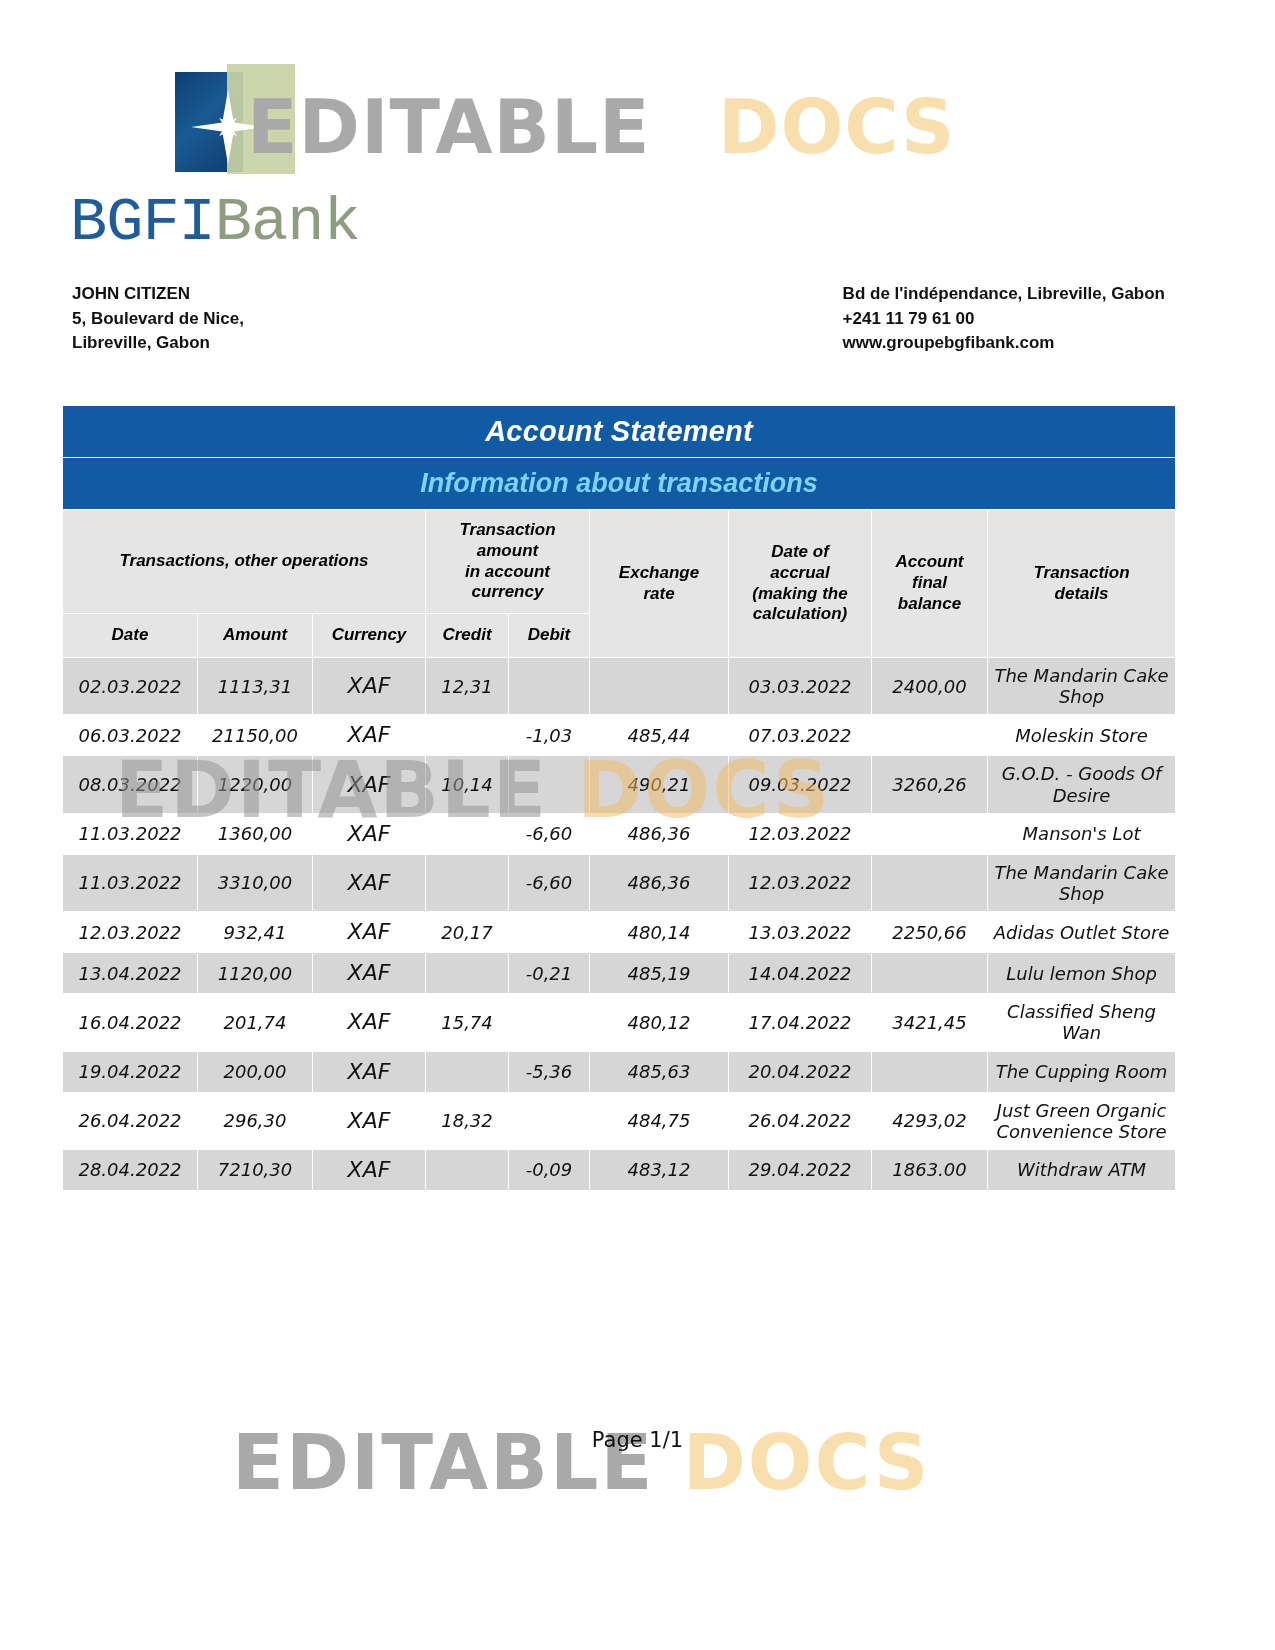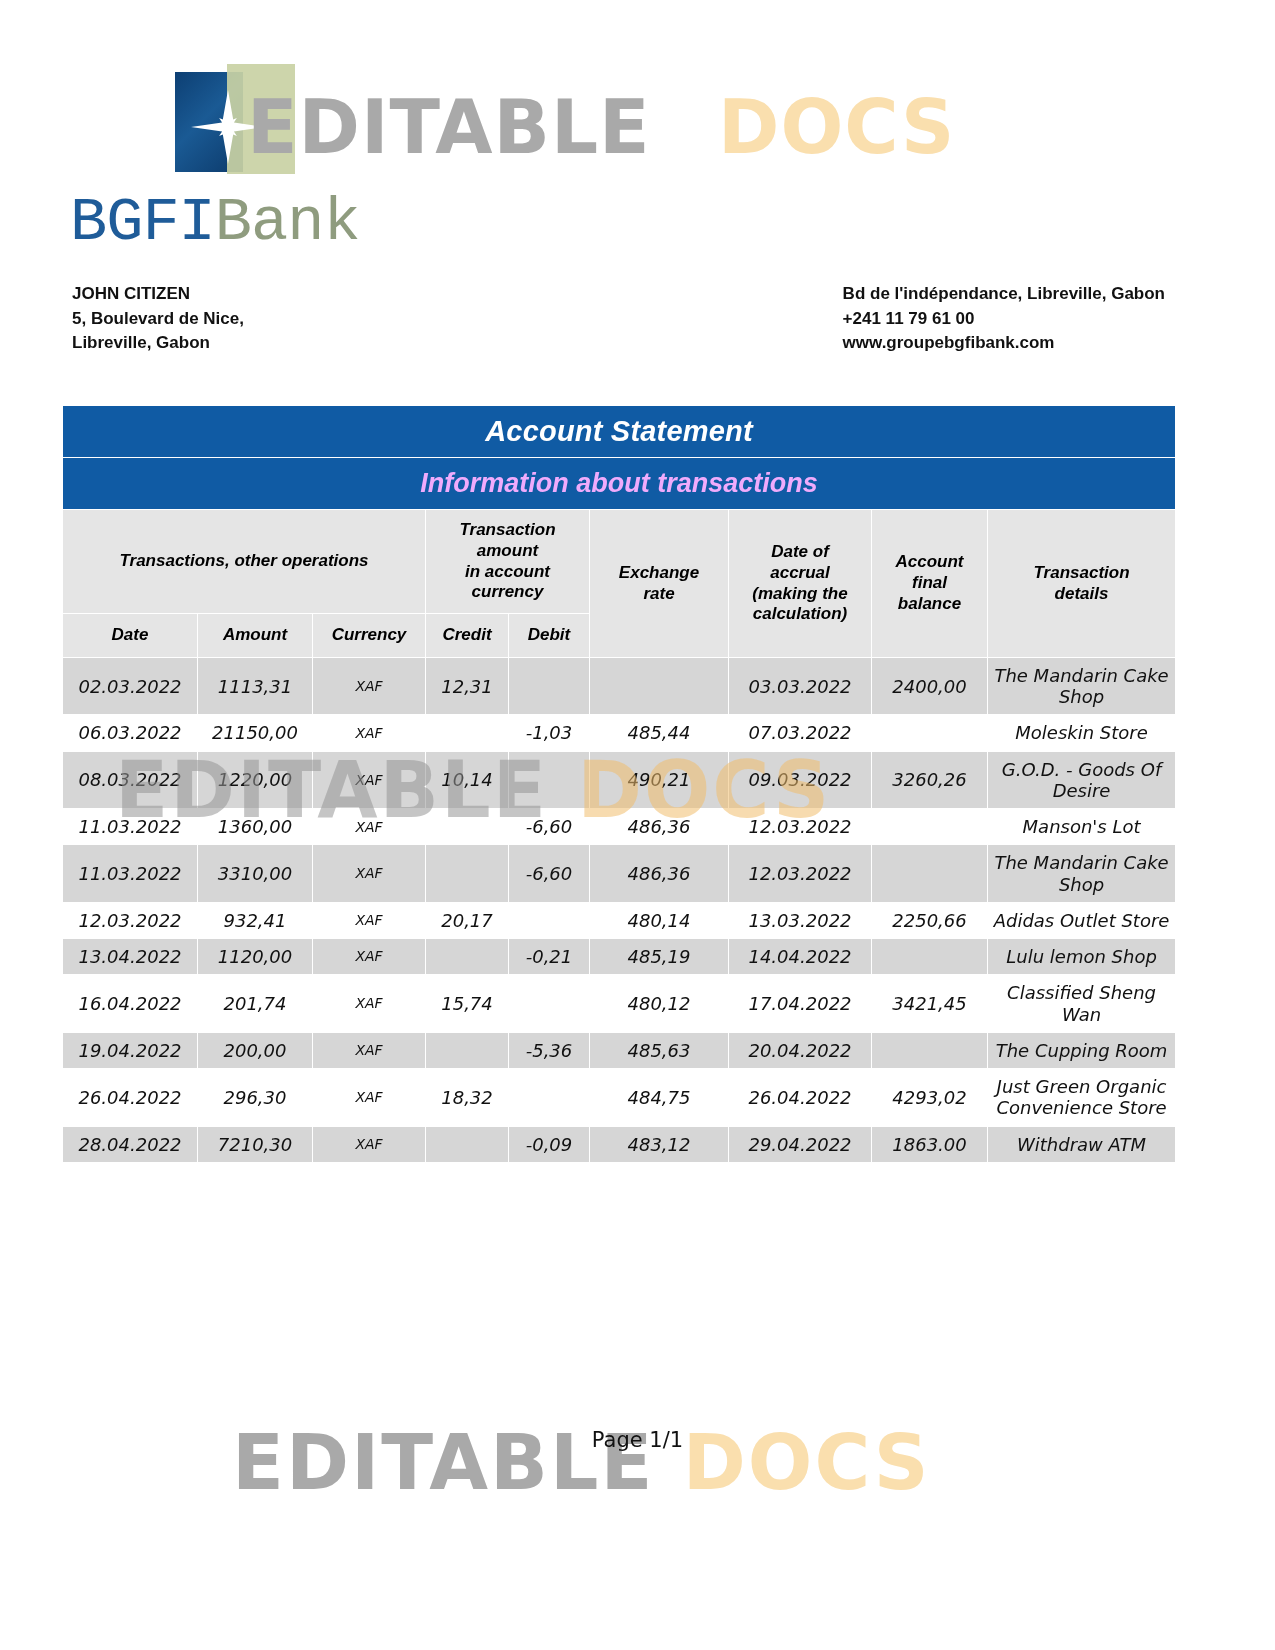--- a/index.html
+++ b/index.html
@@ -116,21 +116,21 @@
     background: #105ba4;
     color: #ffffff;
     font-size: 29px;
     font-weight: bold;
     text-align: center;
     height: 52px;
     letter-spacing: .2px;
   }
   .subtitle-bar {
     background: #105ba4;
-    color: #f0abfc;
+    color: #7dd3fc;
     font-size: 27px;
     font-weight: bold;
     text-align: center;
     height: 52px;
   }
   .hdr {
     background: #e5e5e5;
     color: #000;
     font-size: 17px;
     font-weight: bold;
@@ -145,21 +145,21 @@
     font-size: 18px;
     text-align: center;
     border: 1px solid #c8c8c8;
     color: #111;
     padding: 7px 3px;
     line-height: 1.18;
     font-family: "DejaVu Sans", sans-serif;
   }
   tr.alt td.cell { background: #d6d6d6; }
   tr.norm td.cell { background: #ffffff; }
-  td.cur { font-size: 14px; }
+  td.cur { font-size: 22px; }
 
   
   .mid-watermark {
     position: absolute;
     left: 115px;
     top: 745px;
     font-size: 78px;
     font-weight: bold;
     font-family: "DejaVu Sans", sans-serif;
     letter-spacing: 2px;

